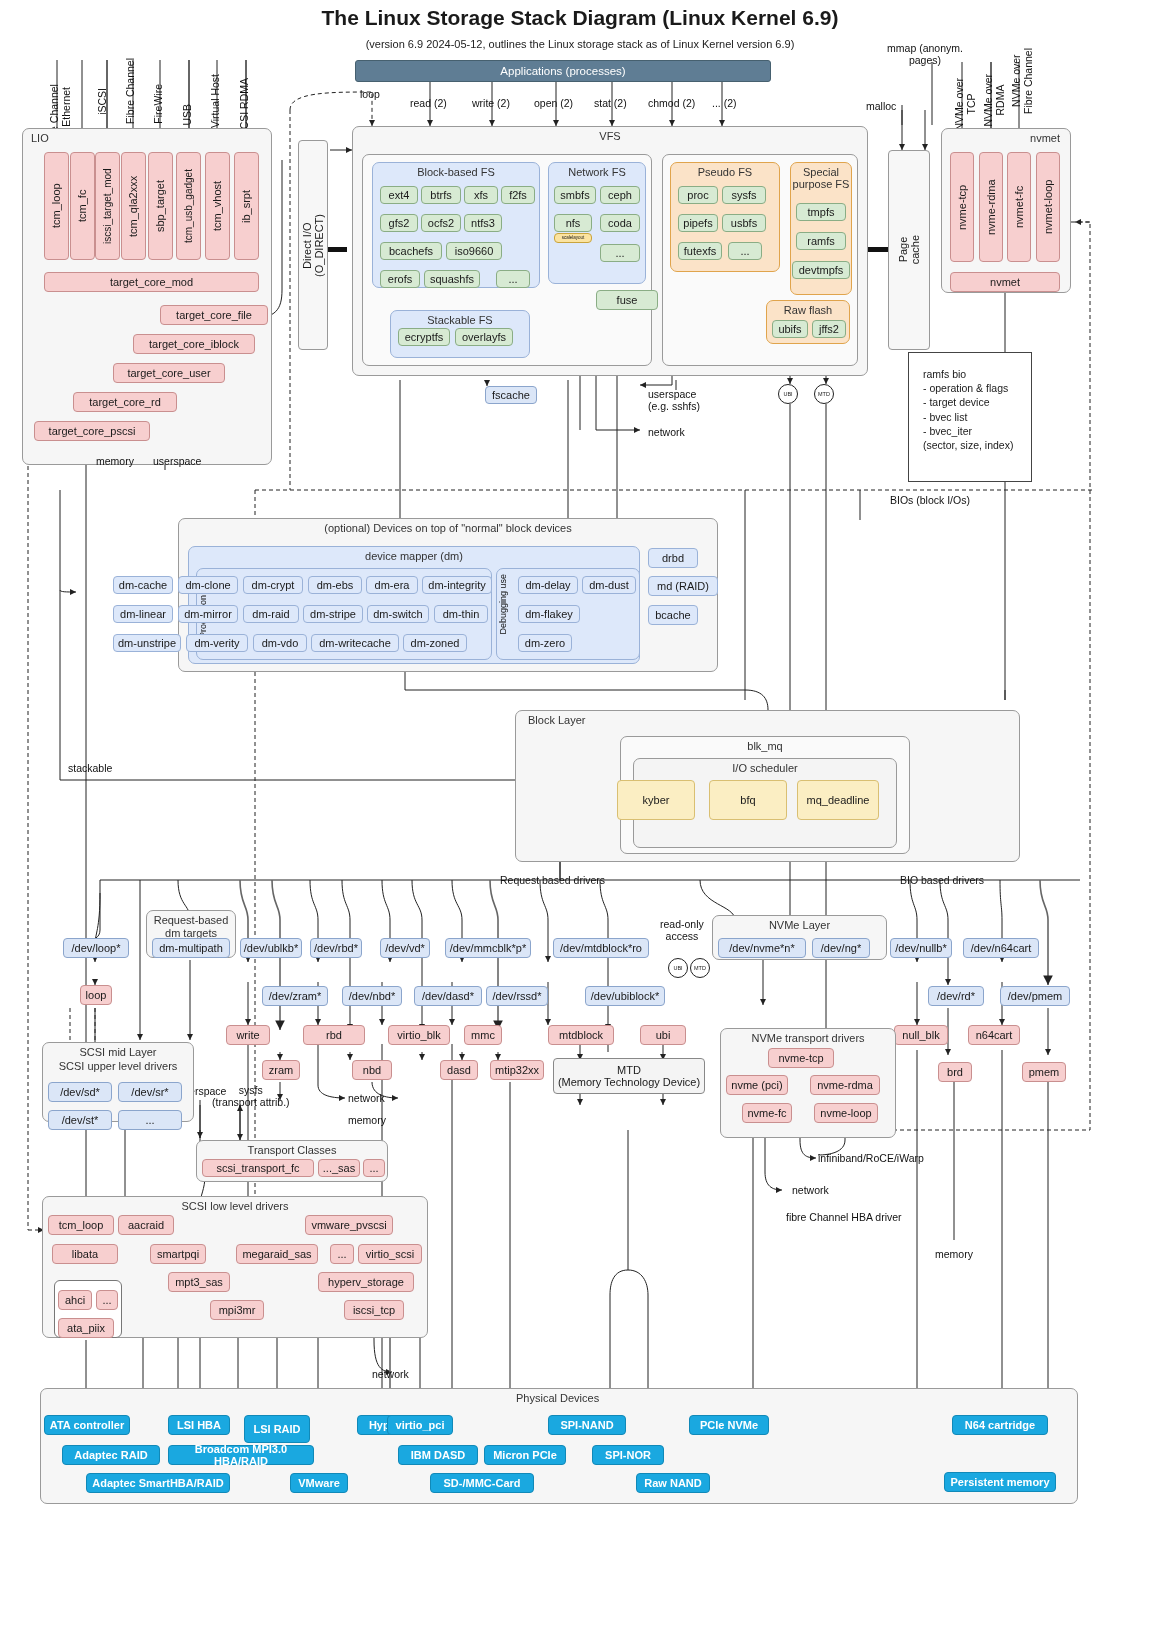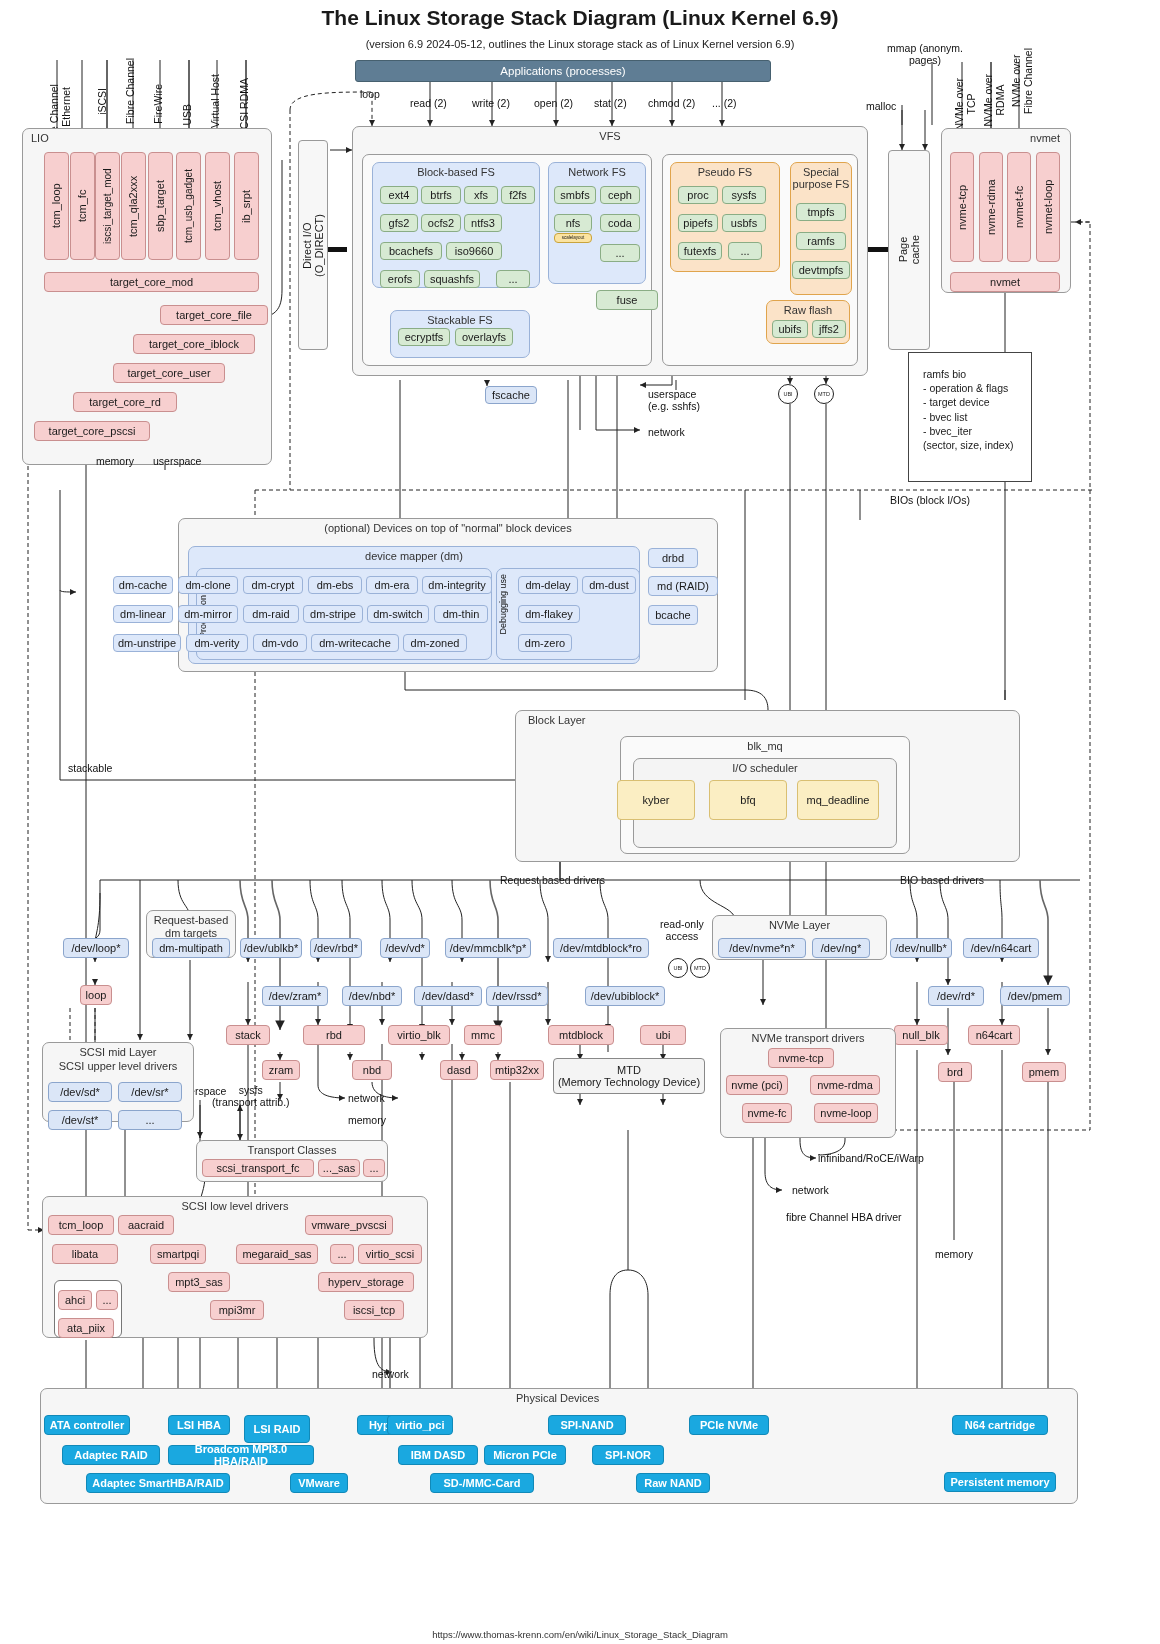--- a/index.html
+++ b/index.html
@@ -502,21 +502,21 @@
 </div>
 <div class="abs node blue" style="left:718px; top:938px; width:88px; height:20px;">/dev/nvme*n*</div>
 <div class="abs node blue" style="left:812px; top:938px; width:58px; height:20px;">/dev/ng*</div>
 
 <div class="abs node blue" style="left:890px; top:938px; width:62px; height:20px;">/dev/nullb*</div>
 <div class="abs node blue" style="left:963px; top:938px; width:76px; height:20px;">/dev/n64cart</div>
 <div class="abs node blue" style="left:928px; top:986px; width:56px; height:20px;">/dev/rd*</div>
 <div class="abs node blue" style="left:1000px; top:986px; width:70px; height:20px;">/dev/pmem</div>
 
 <div class="abs node red" style="left:80px; top:985px; width:32px; height:20px;">loop</div>
-<div class="abs node red" style="left:226px; top:1025px; width:44px; height:20px;">stack</div>
+<div class="abs node red" style="left:226px; top:1025px; width:44px; height:20px;">write</div>
 <div class="abs node red" style="left:262px; top:1060px; width:38px; height:20px;">zram</div>
 <div class="abs node red" style="left:303px; top:1025px; width:62px; height:20px;">rbd</div>
 <div class="abs node red" style="left:352px; top:1060px; width:40px; height:20px;">nbd</div>
 <div class="abs node red" style="left:388px; top:1025px; width:62px; height:20px;">virtio_blk</div>
 <div class="abs node red" style="left:440px; top:1060px; width:38px; height:20px;">dasd</div>
 <div class="abs node red" style="left:464px; top:1025px; width:38px; height:20px;">mmc</div>
 <div class="abs node red" style="left:490px; top:1060px; width:54px; height:20px;">mtip32xx</div>
 <div class="abs node red" style="left:548px; top:1025px; width:66px; height:20px;">mtdblock</div>
 <div class="abs node red" style="left:640px; top:1025px; width:46px; height:20px;">ubi</div>
 <div class="abs node red" style="left:894px; top:1025px; width:54px; height:20px;">null_blk</div>
@@ -600,14 +600,13 @@
 <div class="abs node cyan" style="left:398px; top:1445px; width:80px; height:20px;">IBM DASD</div>
 <div class="abs node cyan" style="left:484px; top:1445px; width:82px; height:20px;">Micron PCIe</div>
 <div class="abs node cyan" style="left:592px; top:1445px; width:72px; height:20px;">SPI-NOR</div>
 <div class="abs node cyan" style="left:944px; top:1472px; width:112px; height:20px;">Persistent memory</div>
 <div class="abs node cyan" style="left:86px;  top:1473px; width:144px; height:20px;">Adaptec SmartHBA/RAID</div>
 <div class="abs node cyan" style="left:290px; top:1473px; width:58px; height:20px;">VMware</div>
 <div class="abs node cyan" style="left:430px; top:1473px; width:104px; height:20px;">SD-/MMC-Card</div>
 <div class="abs node cyan" style="left:636px; top:1473px; width:74px; height:20px;">Raw NAND</div>
 
 <div class="abs" id="footer">
-  <div>https://www.thomas-krenn.com/en/wiki/Linux_Storage_Stack_Diagram</div>
 </div>
 
 </body></html>

